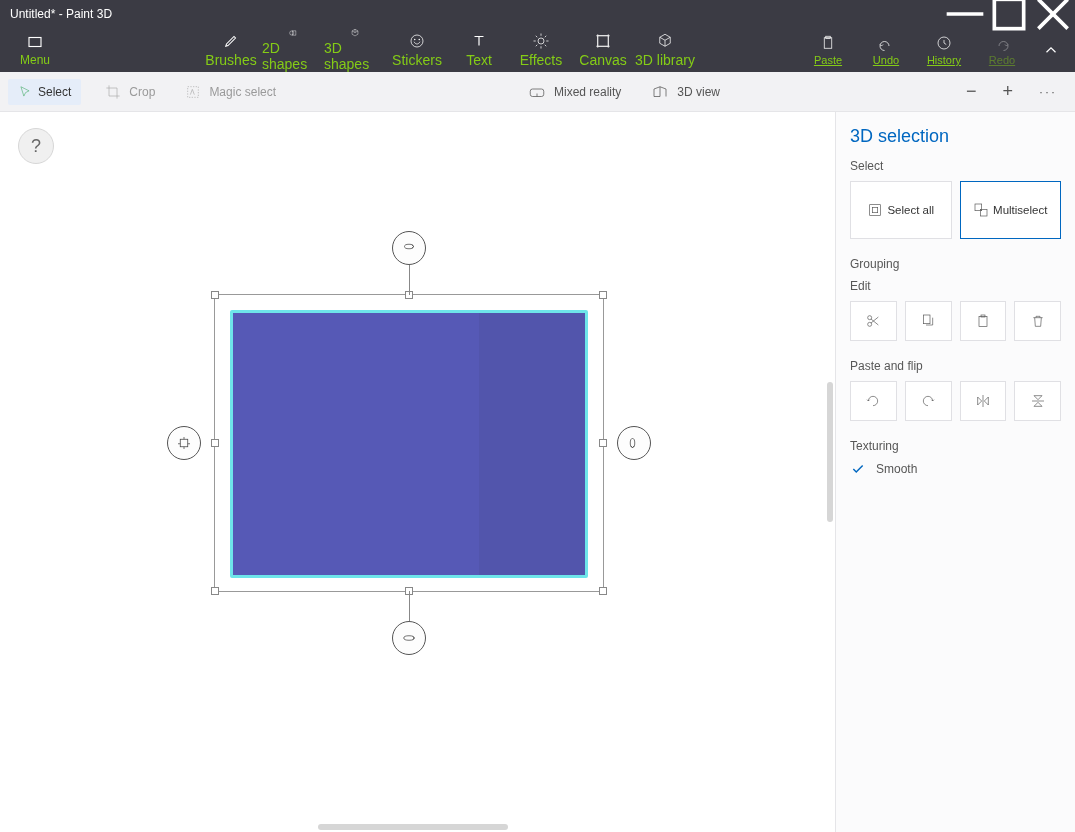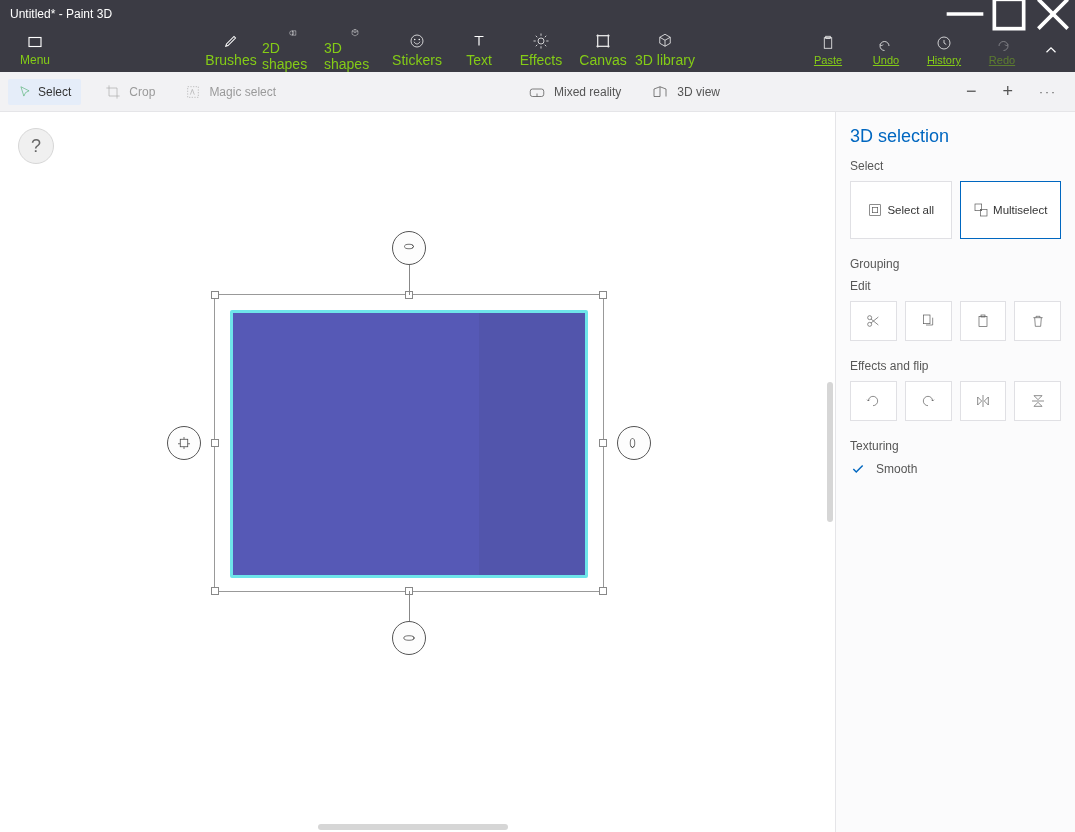--- a/index.html
+++ b/index.html
@@ -355,21 +355,21 @@
             <rect x="9" y="3" width="6" height="3" fill="none" stroke="#555"></rect>
           </svg>
         </div>
       <div class="ibtn">
           <svg width="16" height="16" viewBox="0 0 24 24">
             <path d="M5 7h14M9 7V5h6v2m-8 0l1 13h8l1-13" fill="none" stroke="#555"></path>
           </svg>
         </div>
     </div>
 
-    <div class="label">Effects and flip</div>
+    <div class="label">Paste and flip</div>
     <div class="iconrow">
       <div class="ibtn">
           <svg width="16" height="16" viewBox="0 0 24 24">
             <path d="M5 12a7 7 0 117 7" fill="none" stroke="#555"></path>
             <path d="M3 10l2 2 2-2" fill="none" stroke="#555"></path>
           </svg>
         </div>
       <div class="ibtn">
           <svg width="16" height="16" viewBox="0 0 24 24">
             <path d="M19 12a7 7 0 10-7 7" fill="none" stroke="#555"></path>

